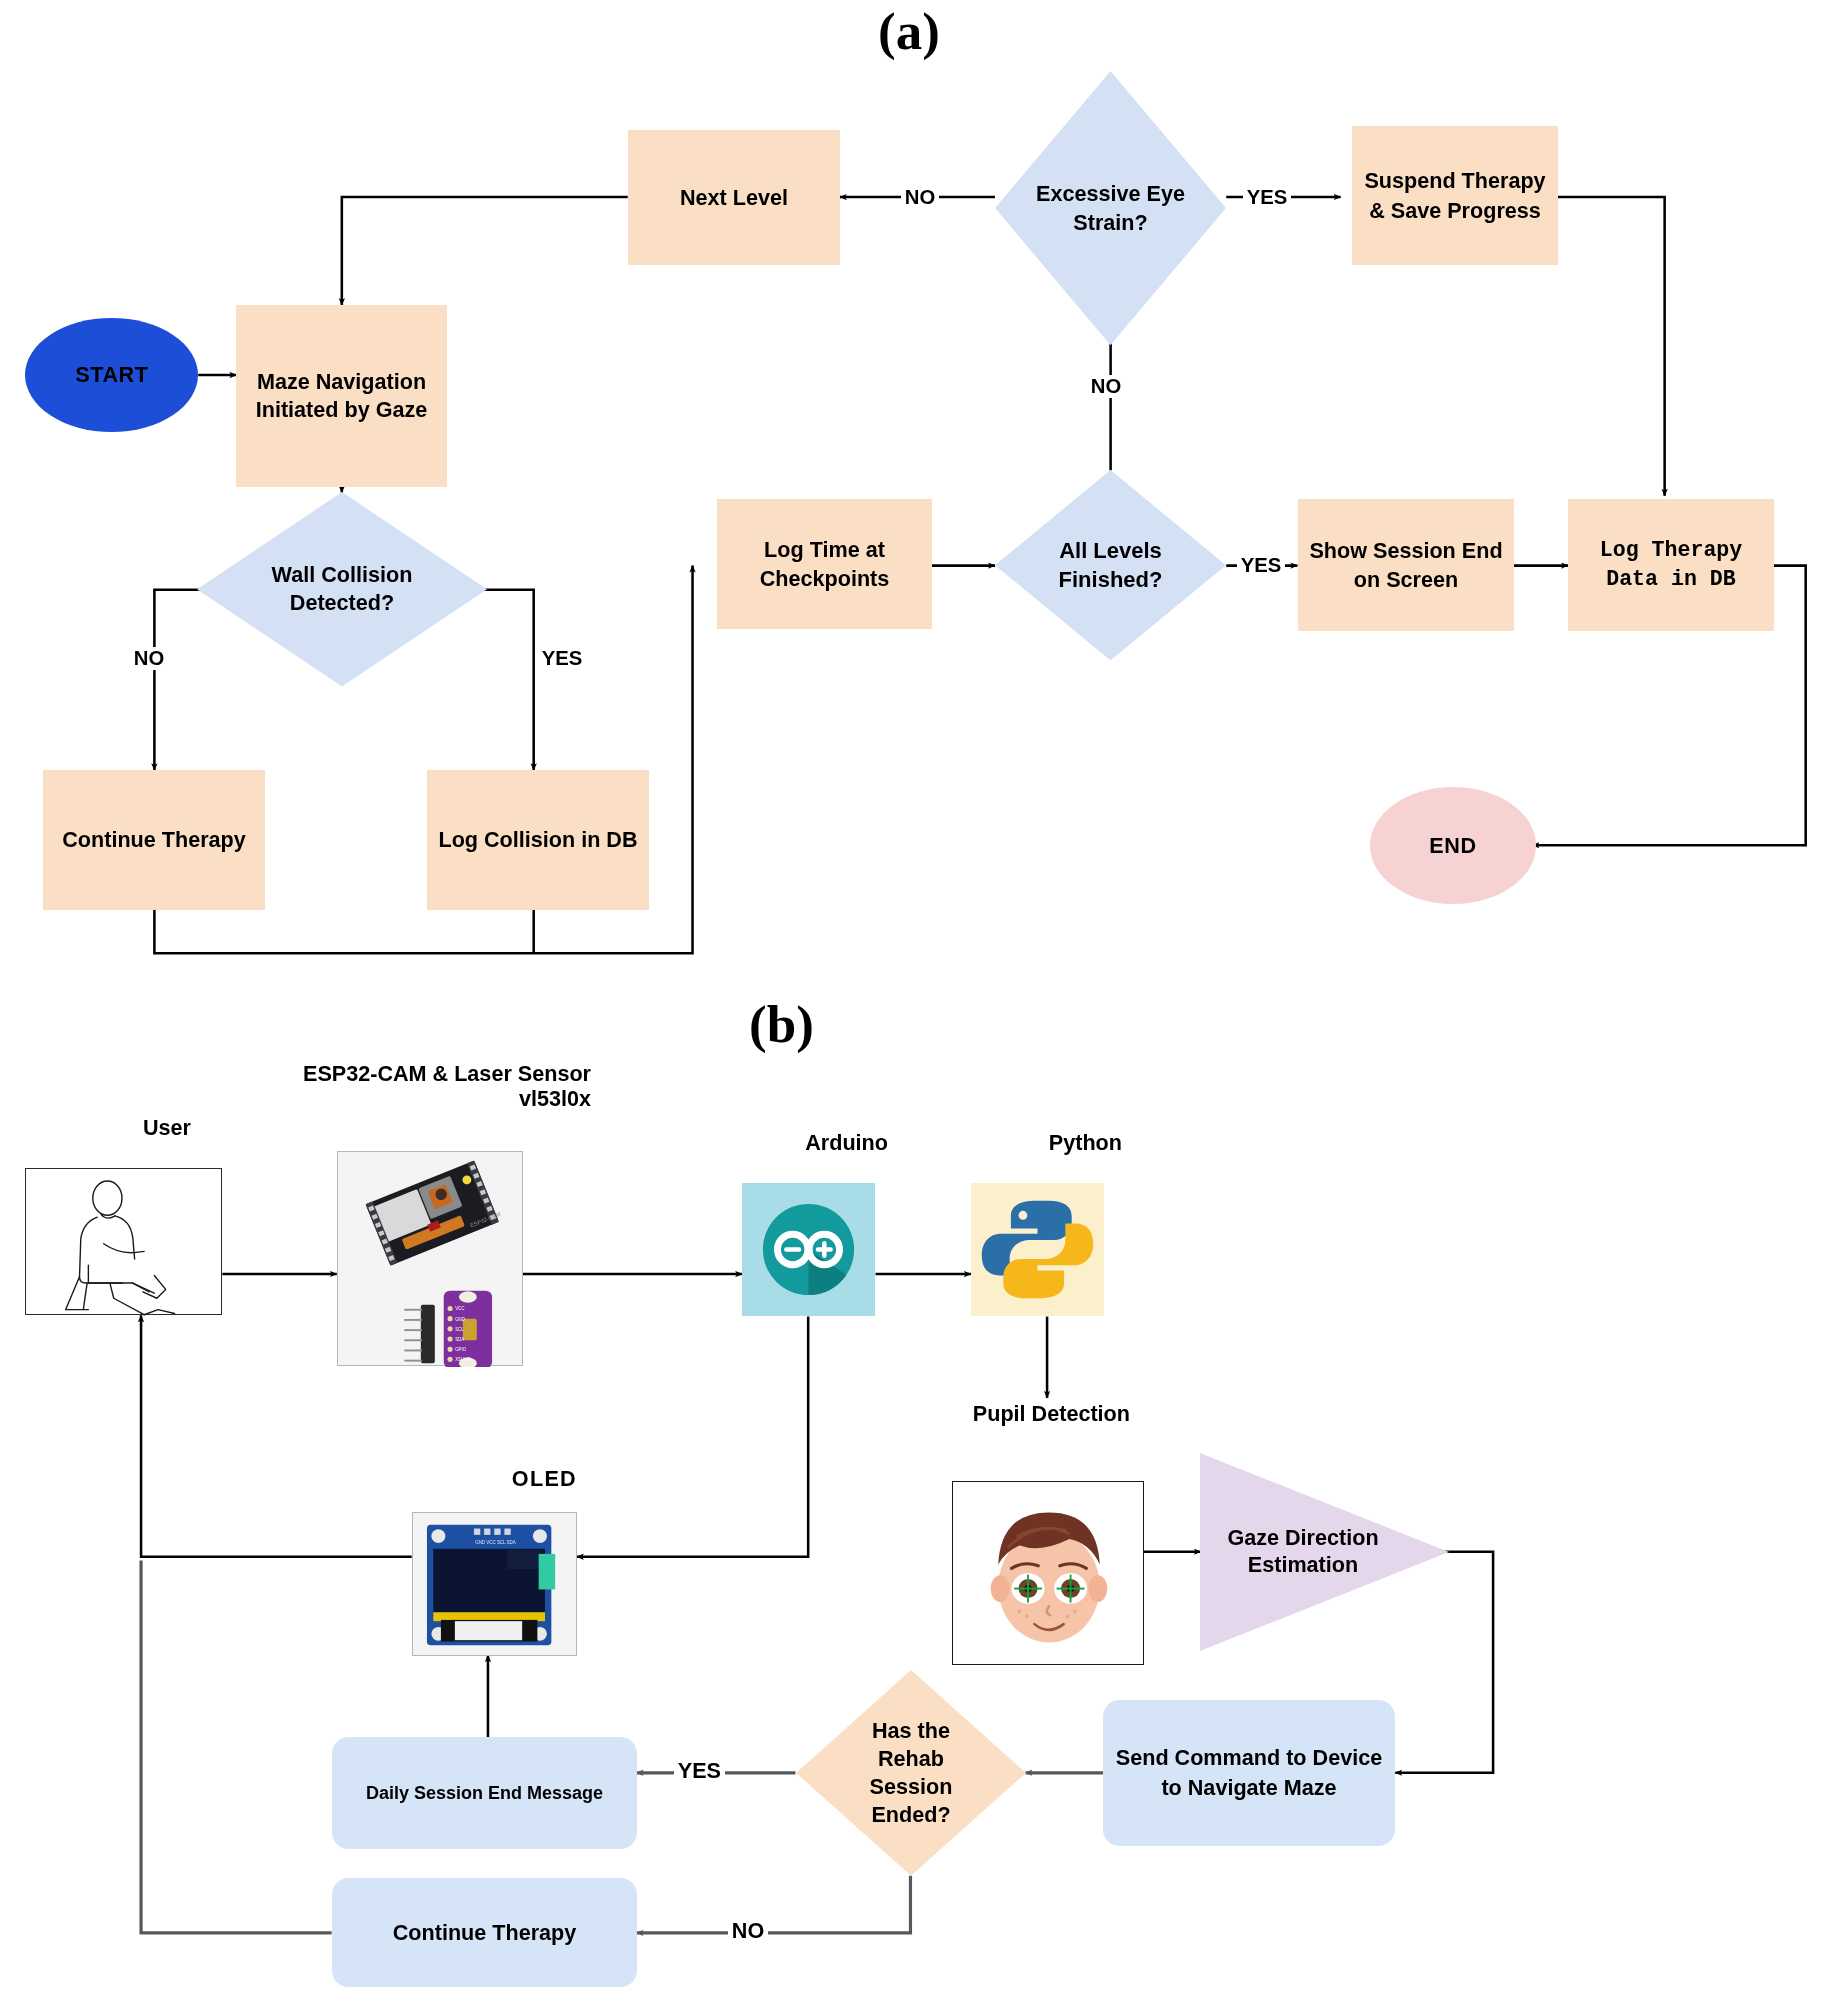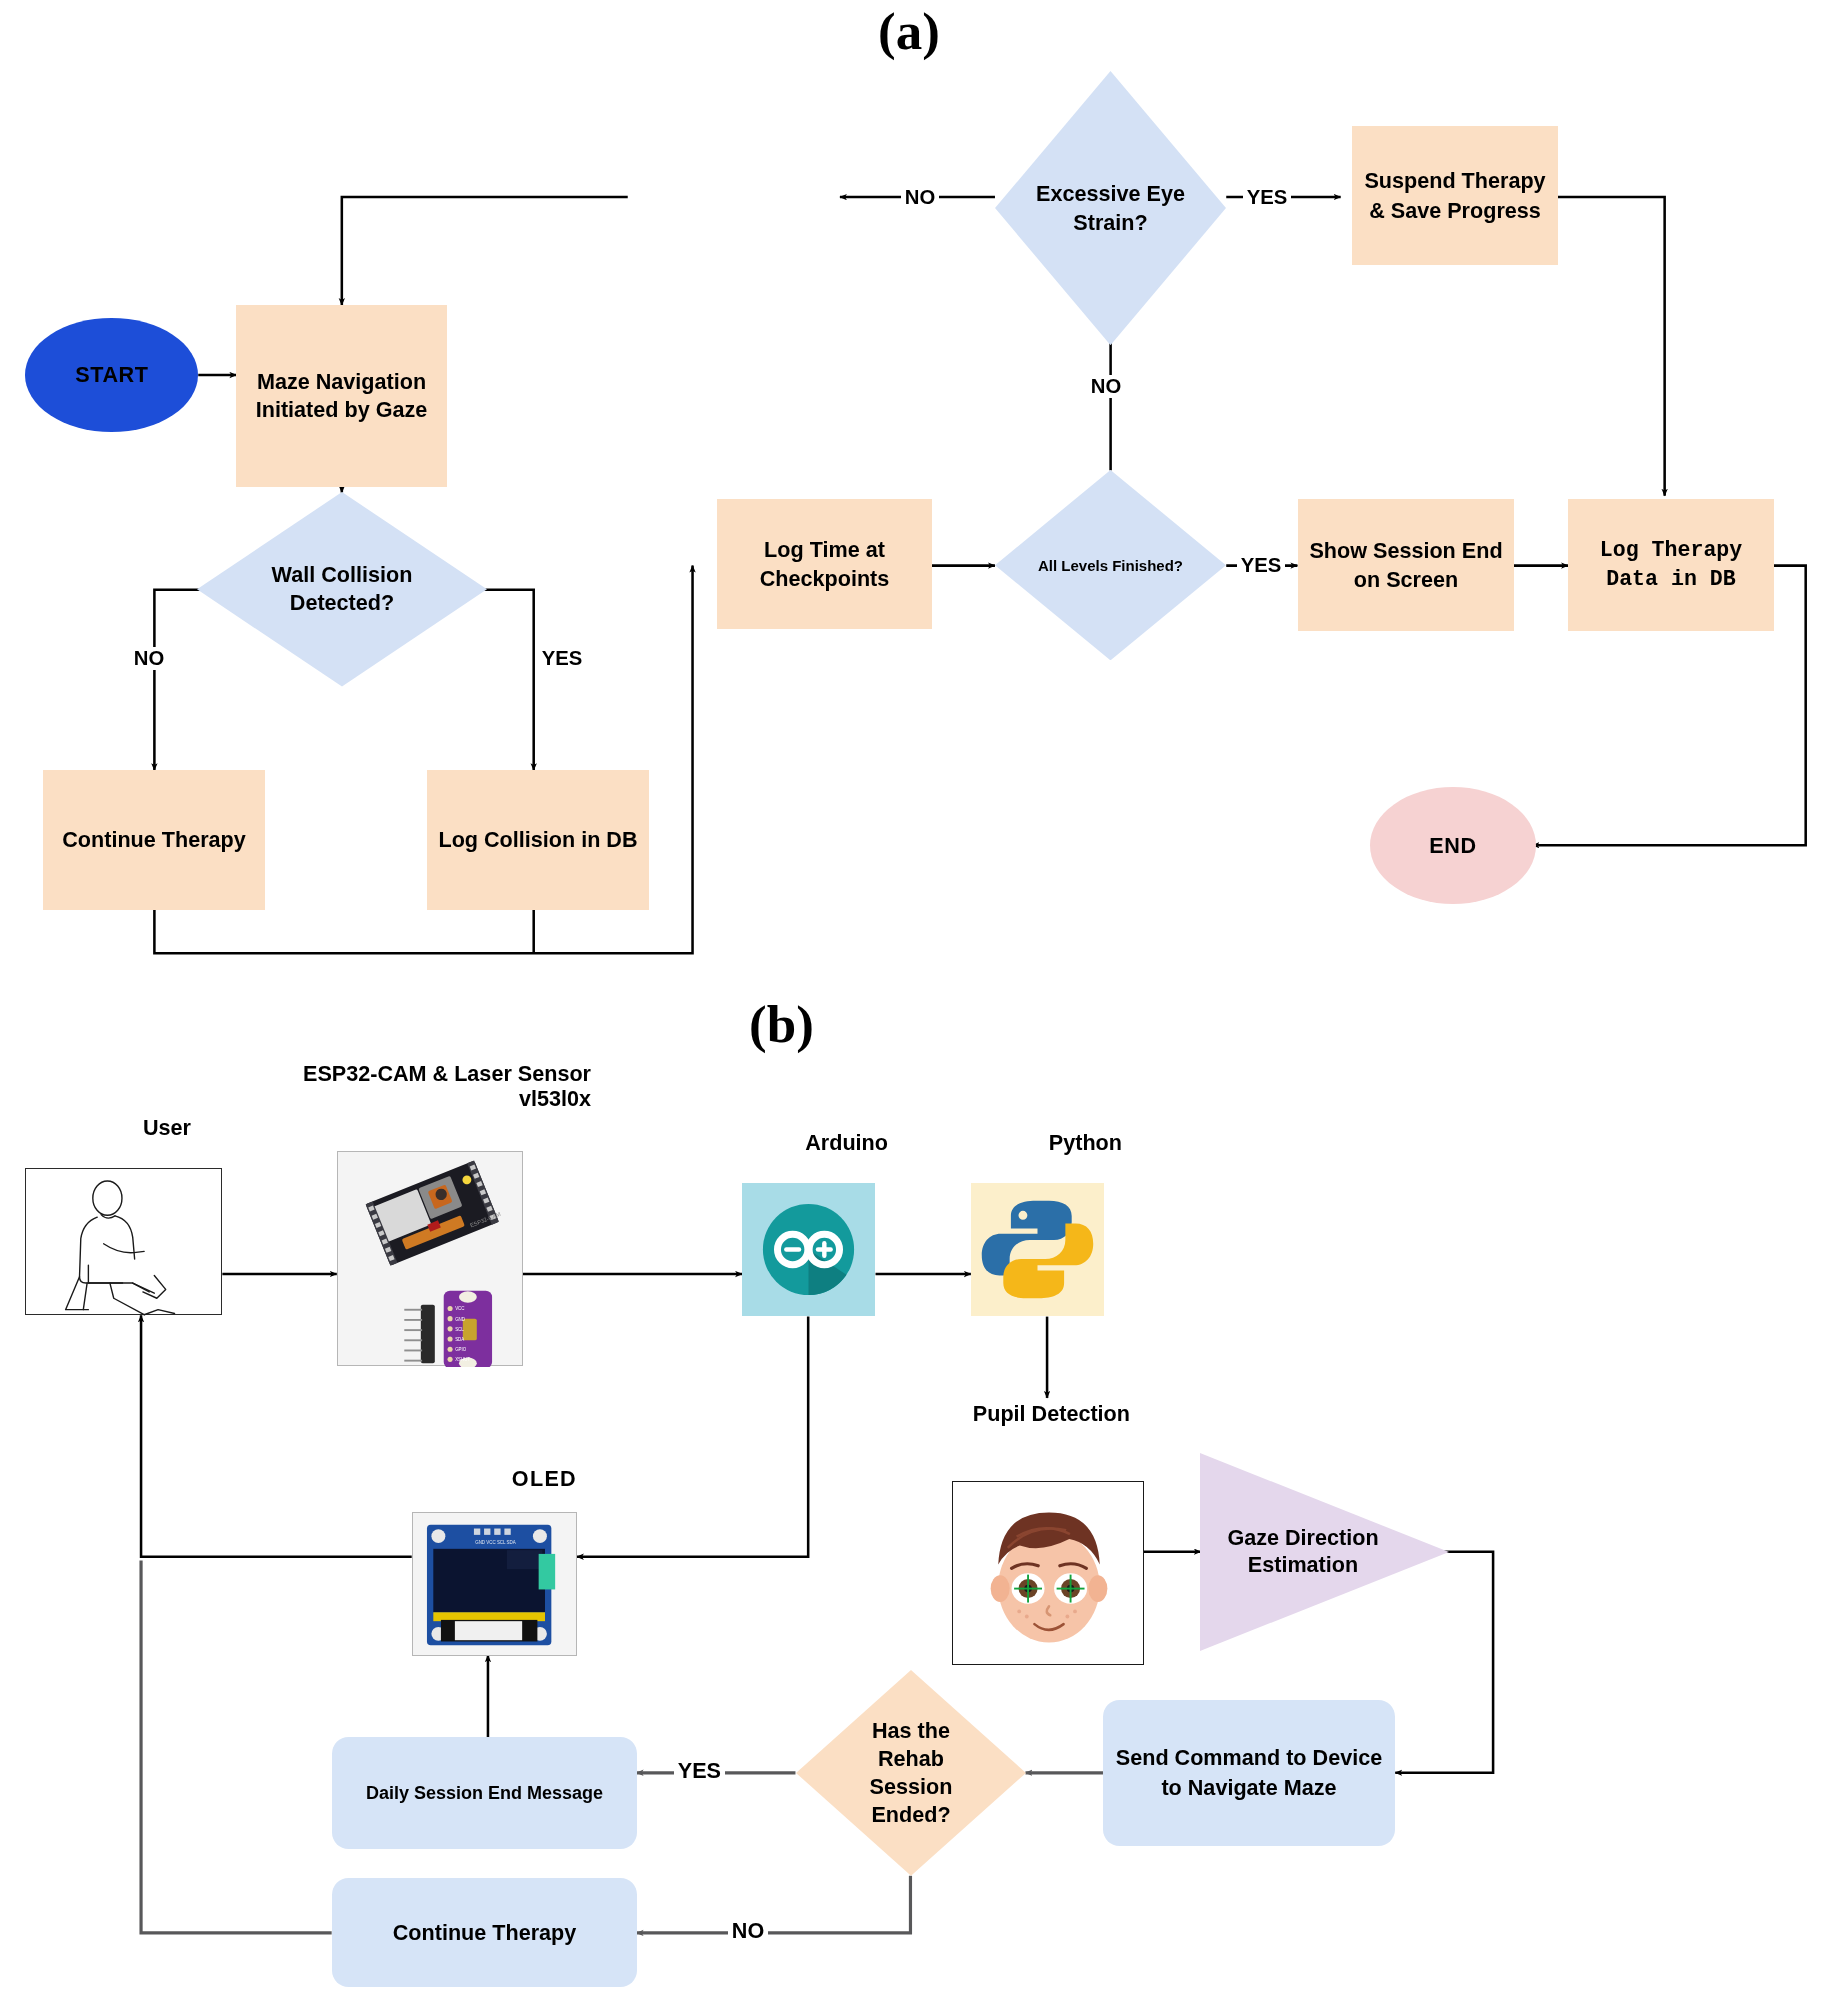--- a/index.html
+++ b/index.html
@@ -127,34 +127,37 @@
   </div>
 
   <div class="node proc" style="left:717px;top:499px;width:215px;height:130px;background:#FBDFC4;font-size:21.6px;line-height:1.35;padding:0 9px;">
     <span>Log Time at Checkpoints</span>
   </div>
 
   <div class="diamond-wrap" style="left:995px;top:470px;width:231px;height:191px;">
     <svg class="diamond-shape" viewBox="0 0 364 300" preserveAspectRatio="none">
       <polygon points="182,0 364,150 182,300 0,150" fill="#D4E1F5"></polygon>
     </svg>
-    <div class="diamond-text" style="font-size:15px;line-height:1.3;padding:0 23px;text-align:center;">
+    <div class="diamond-text" style="font-size:22px;line-height:1.3;padding:0 23px;text-align:center;">
       <span>All Levels Finished?</span>
     </div>
   </div>
 
   <div class="diamond-wrap" style="left:995px;top:71px;width:231px;height:275px;">
     <svg class="diamond-shape" viewBox="0 0 364 432" preserveAspectRatio="none">
       <polygon points="182,0 364,216 182,432 0,216" fill="#D4E1F5"></polygon>
     </svg>
     <div class="diamond-text" style="font-size:21.6px;line-height:1.3;padding:0 14px;">
       <span>Excessive Eye Strain?</span>
     </div>
   </div>
 
+  <div class="node proc" style="left:628px;top:130px;width:212px;height:135px;background:#FBDFC4;font-size:21.6px;">
+    <span>Next Level</span>
+  </div>
 
   <div class="node proc" style="left:1352px;top:126px;width:206px;height:139px;background:#FBDFC4;font-size:21.6px;line-height:1.35;padding:0 5.1px;">
     <span>Suspend Therapy &amp; Save Progress</span>
   </div>
 
   <div class="node proc" style="left:1298px;top:499px;width:216px;height:132px;background:#FBDFC4;font-size:21.6px;line-height:1.35;padding:0 6.4px;">
     <span>Show Session End on Screen</span>
   </div>
 
   <div class="node proc" style="left:1568px;top:499px;width:206px;height:132px;background:#FBDFC4;font-size:21.6px;line-height:1.35;padding:0 6.4px;font-family:Liberation Mono, monospace;">

